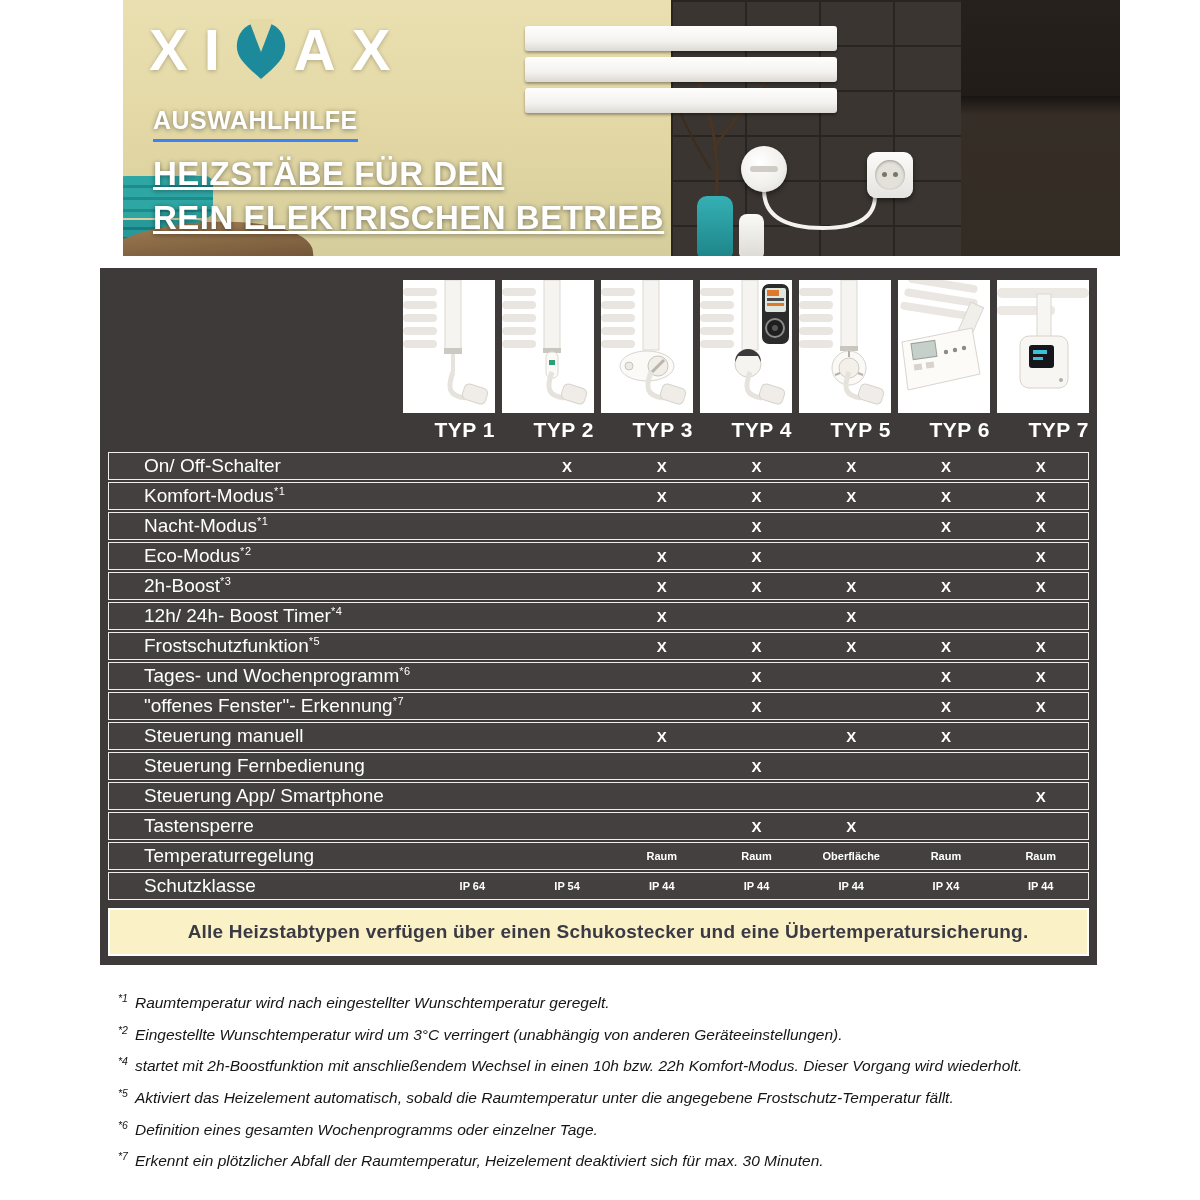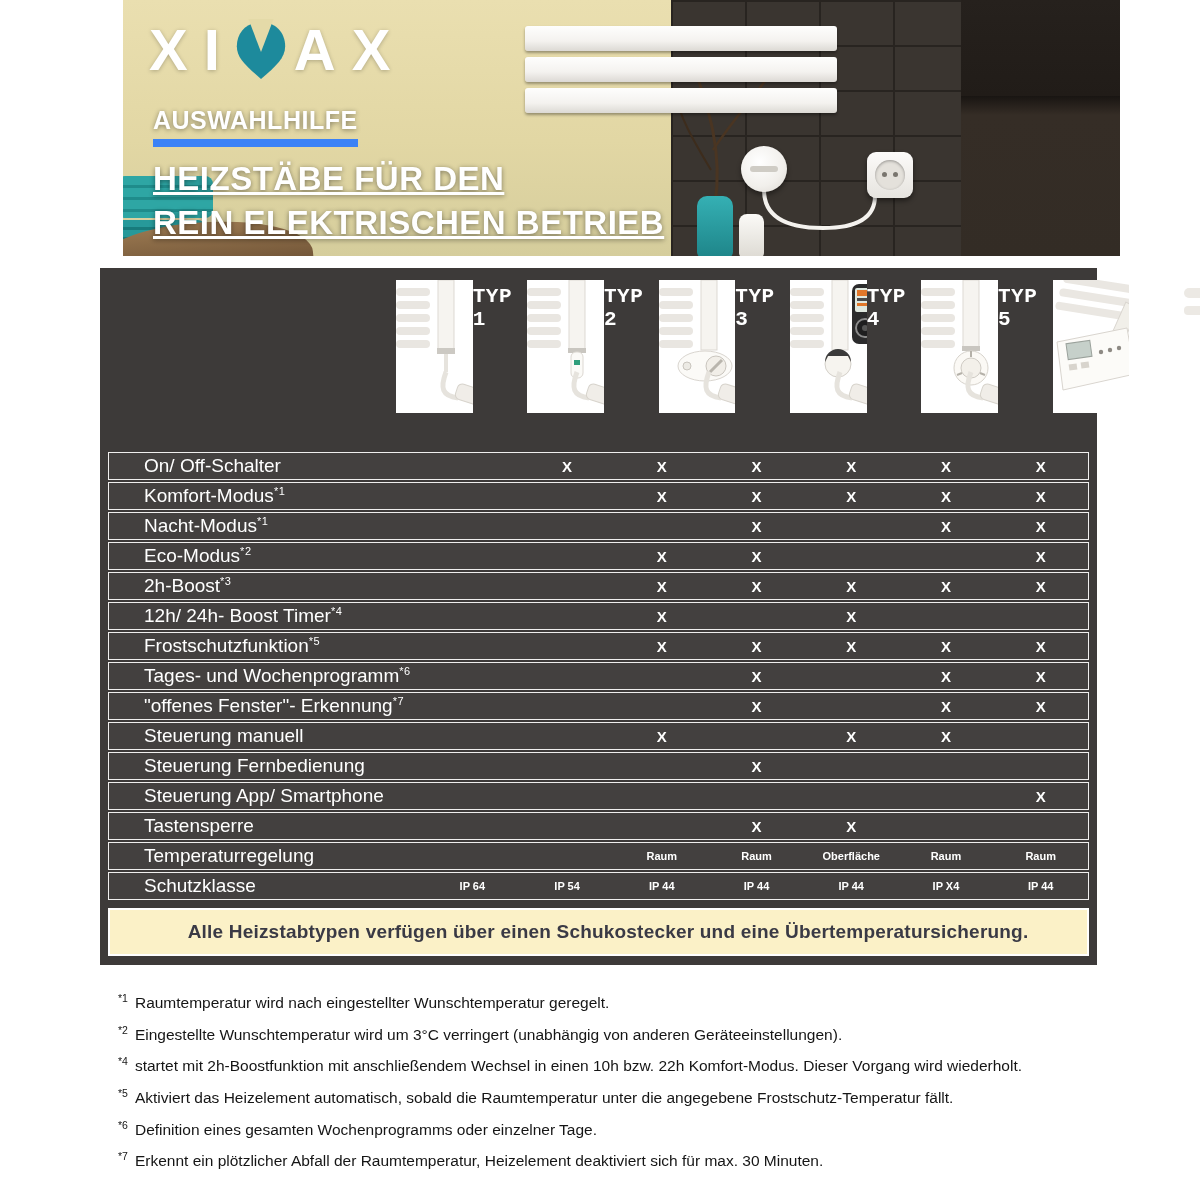--- a/index.html
+++ b/index.html
@@ -40,41 +40,41 @@
     background:repeating-linear-gradient(180deg,#27999a 0 7px,#187b7c 7px 10px);}
   .chair{position:absolute;left:-24px;top:222px;width:214px;height:70px;border-radius:45% 55% 20% 20%;
     transform:rotate(-5deg);background:linear-gradient(180deg,#9a7850 0%,#6f5336 70%,#3a2c1e 100%);}
   .hero-svg{position:absolute;left:0;top:0;}
   .logo{position:absolute;left:26px;top:16px;display:flex;align-items:center;
     color:#fff;font-size:58px;font-weight:bold;letter-spacing:16px;
     text-shadow:0 1px 4px rgba(0,0,0,.25);}
   .logo .pin{margin:0 4px 0 -4px;}
   .hero-text{position:absolute;left:30px;top:106px;color:#fff;text-shadow:0 1px 5px rgba(0,0,0,.45);}
   .eyebrow{display:inline-block;font-size:25px;font-weight:bold;letter-spacing:.5px;
-    border-bottom:8px solid #3b82f6;padding-bottom:4px;margin-bottom:10px;}
+    border-bottom:3px solid #3b82f6;padding-bottom:4px;margin-bottom:10px;}
   .hero-title{font-size:33px;font-weight:bold;line-height:1.33;letter-spacing:.5px;text-decoration:underline;}
   
   #panel{position:absolute;left:100px;top:268px;width:997px;height:697px;background:#3d3a39;}
   .head-row{position:absolute;left:8px;top:12px;width:981px;height:170px;display:flex;}
   .label-spacer{width:288px;flex:0 0 288px;}
-  .prod-col{flex:1 1 0;display:flex;align-items:flex-start;font-family:Liberation Mono, monospace;}
+  .prod-col{flex:1 1 0;display:flex;flex-direction:column;align-items:flex-end;}
   .prod-img{width:92px;height:133px;background:#fff;overflow:hidden;}
   .typ-label{margin-top:5px;color:#fff;font-size:21px;font-weight:bold;letter-spacing:.5px;}
   .rows{position:absolute;left:8px;top:184px;width:981px;}
   .frow{height:26px;border:1px solid #f0efee;margin-bottom:2px;display:flex;align-items:center;background:#43403f;padding-left:28px;}
   .frow-label{width:281px;flex:0 0 281px;padding-left:7px;color:#fff;font-size:19px;white-space:nowrap;}
   .frow-label .sup{font-size:11px;vertical-align:super;letter-spacing:.5px;}
   .fcell{flex:1 1 0;text-align:center;color:#fff;font-weight:bold;font-size:15px;}
   .fcell.vals{font-size:11px;}
   .note-bar{position:absolute;left:8px;top:640px;width:977px;height:44px;background:#fbf1c7;border:2px solid #fff;
     display:flex;align-items:center;justify-content:center;}
   .note-text{color:#3a3a45;font-size:19px;font-weight:bold;letter-spacing:.2px;margin-left:19px;}
   
   #footnotes{position:absolute;left:118px;top:990px;width:980px;color:#151515;}
-  .fn{font-size:15.5px;line-height:17.5px;margin-bottom:10px;white-space:nowrap;}
+  .fn{font-style:italic;font-size:15.5px;line-height:17.5px;margin-bottom:10px;white-space:nowrap;}
   .fn .fnsup{font-size:10.5px;vertical-align:super;margin-right:7px;}
 </style>
 </head>
 <body>
 
 <div id="hero">
   <div class="wall-yellow"></div>
   <div class="wall-tiles"></div>
   <div class="furniture-top"></div>
   <div class="furniture-bottom"></div>

